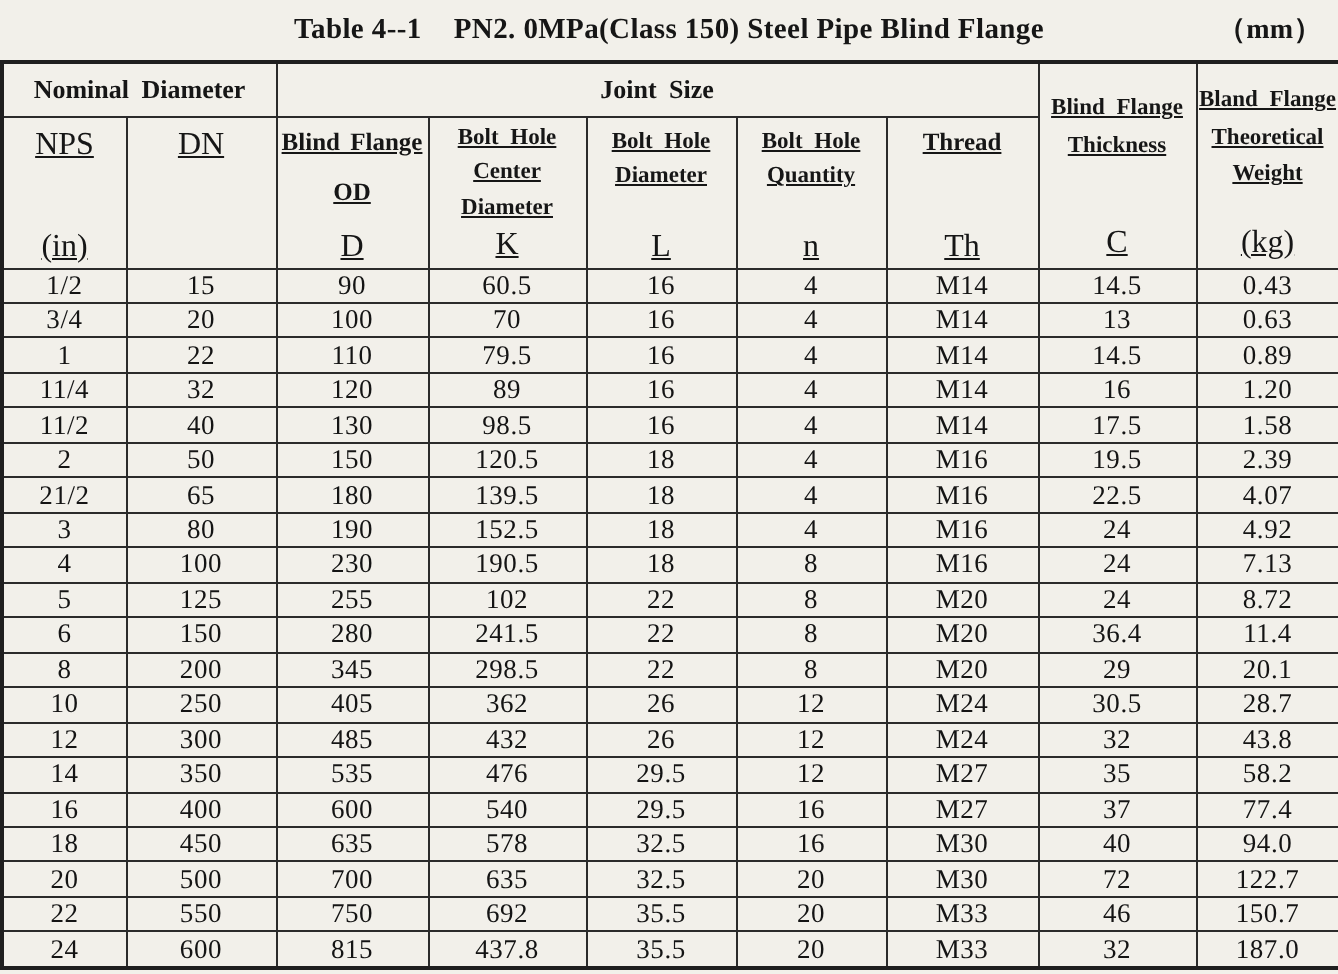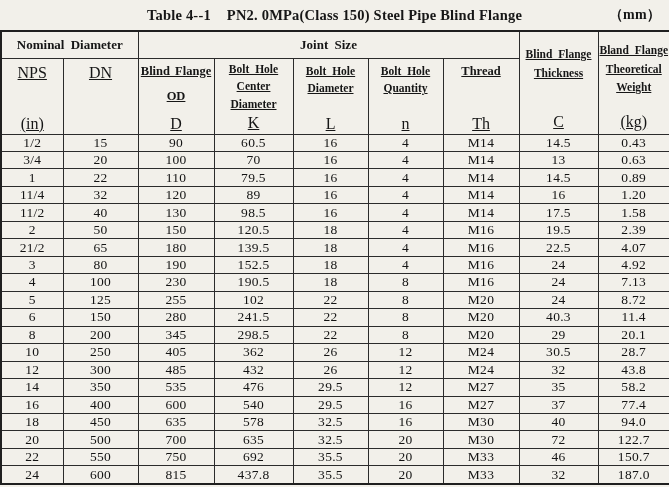--- a/index.html
+++ b/index.html
@@ -293,21 +293,21 @@
           <td>8.72</td>
         </tr>
         <tr>
           <td>6</td>
           <td>150</td>
           <td>280</td>
           <td>241.5</td>
           <td>22</td>
           <td>8</td>
           <td>M20</td>
-          <td>40.3</td>
+          <td>36.4</td>
           <td>11.4</td>
         </tr>
         <tr>
           <td>8</td>
           <td>200</td>
           <td>345</td>
           <td>298.5</td>
           <td>22</td>
           <td>8</td>
           <td>M20</td>

